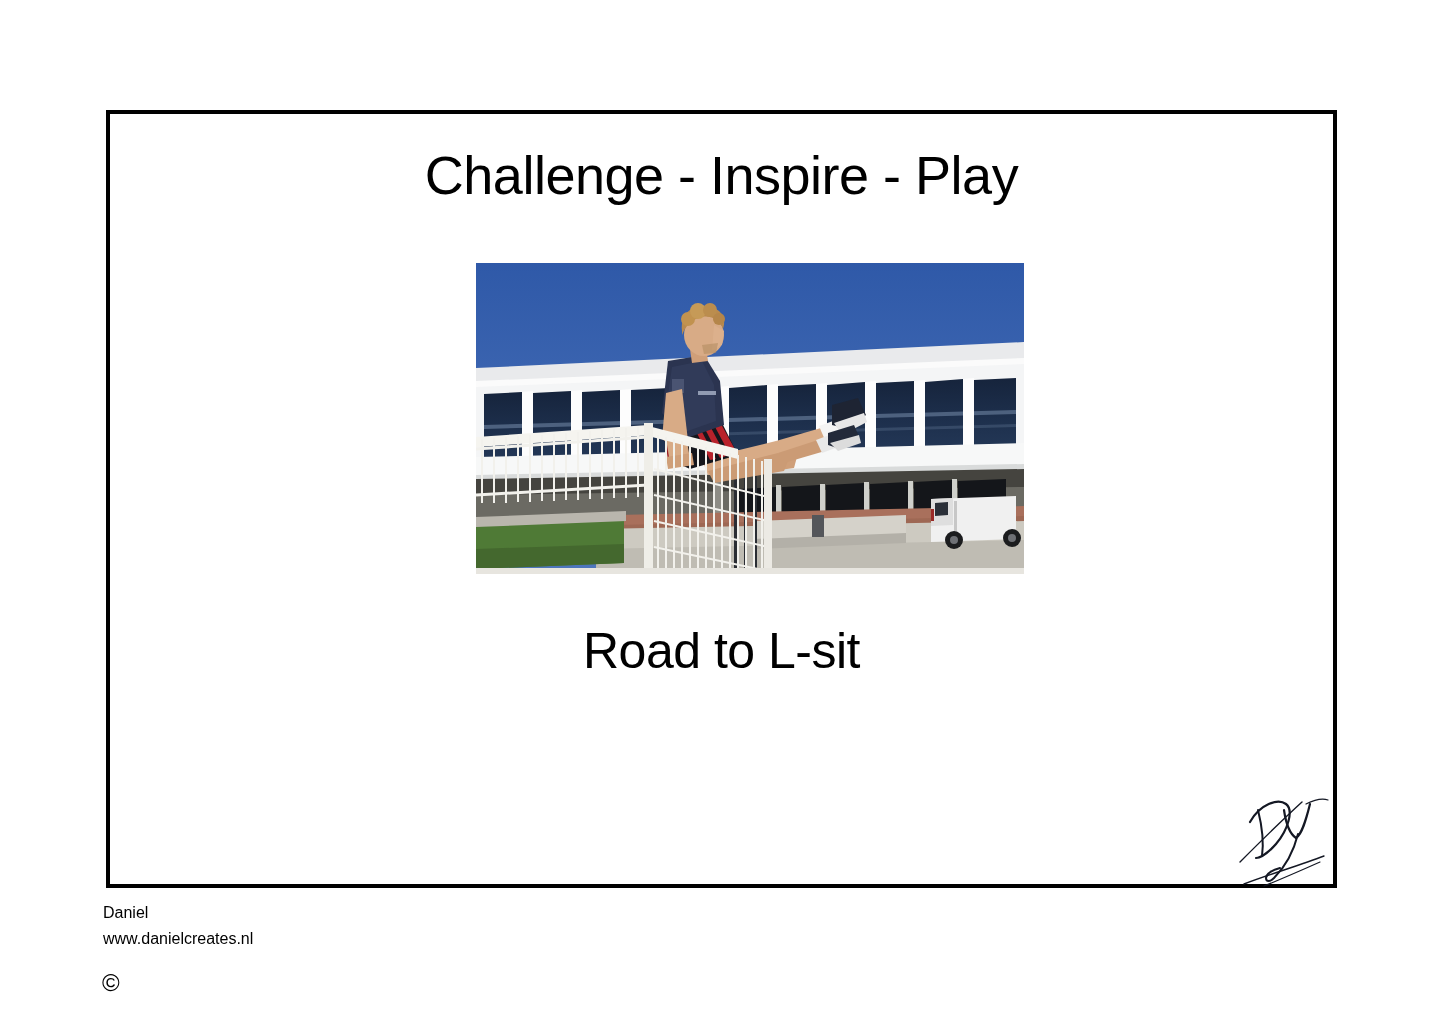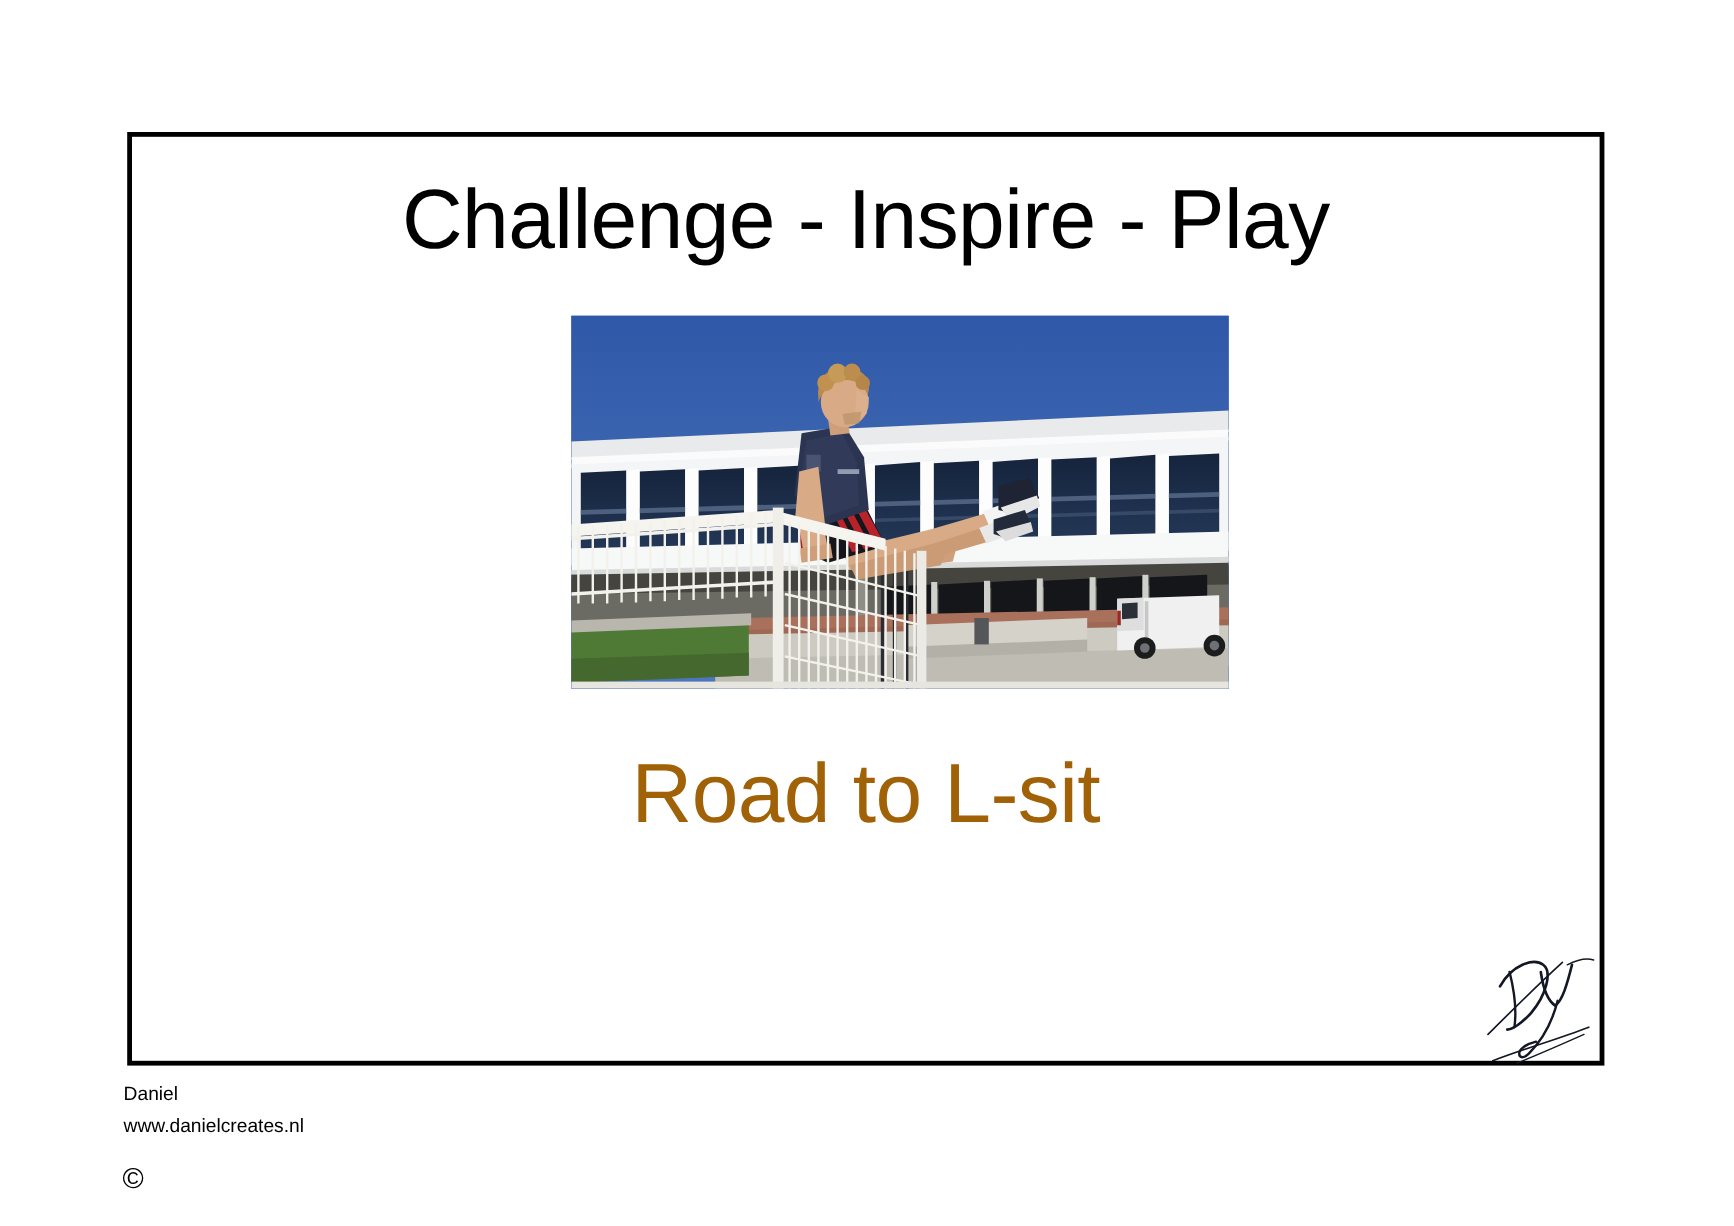--- a/index.html
+++ b/index.html
@@ -27,39 +27,39 @@
     background: #ffffff;
   }
 
   
   #headline {
     position: absolute;
     left: 0;
     top: 34px;
     width: 100%;
     text-align: center;
-    font-size: 70px;
+    font-size: 54px;
     line-height: 1.0;
     letter-spacing: -0.5px;
     color: #000000;
     font-weight: 400;
     white-space: nowrap;
   }
 
   
   #subtitle {
     position: absolute;
     left: 0;
     top: 512px;
     width: 100%;
     text-align: center;
-    font-size: 70px;
+    font-size: 50px;
     line-height: 1.0;
     letter-spacing: -0.5px;
-    color: #a16207;
+    color: #000000;
     font-weight: 400;
     white-space: nowrap;
   }
 
   
   #photo {
     position: absolute;
     left: 366px;   
     top: 149px;    
     width: 548px;

